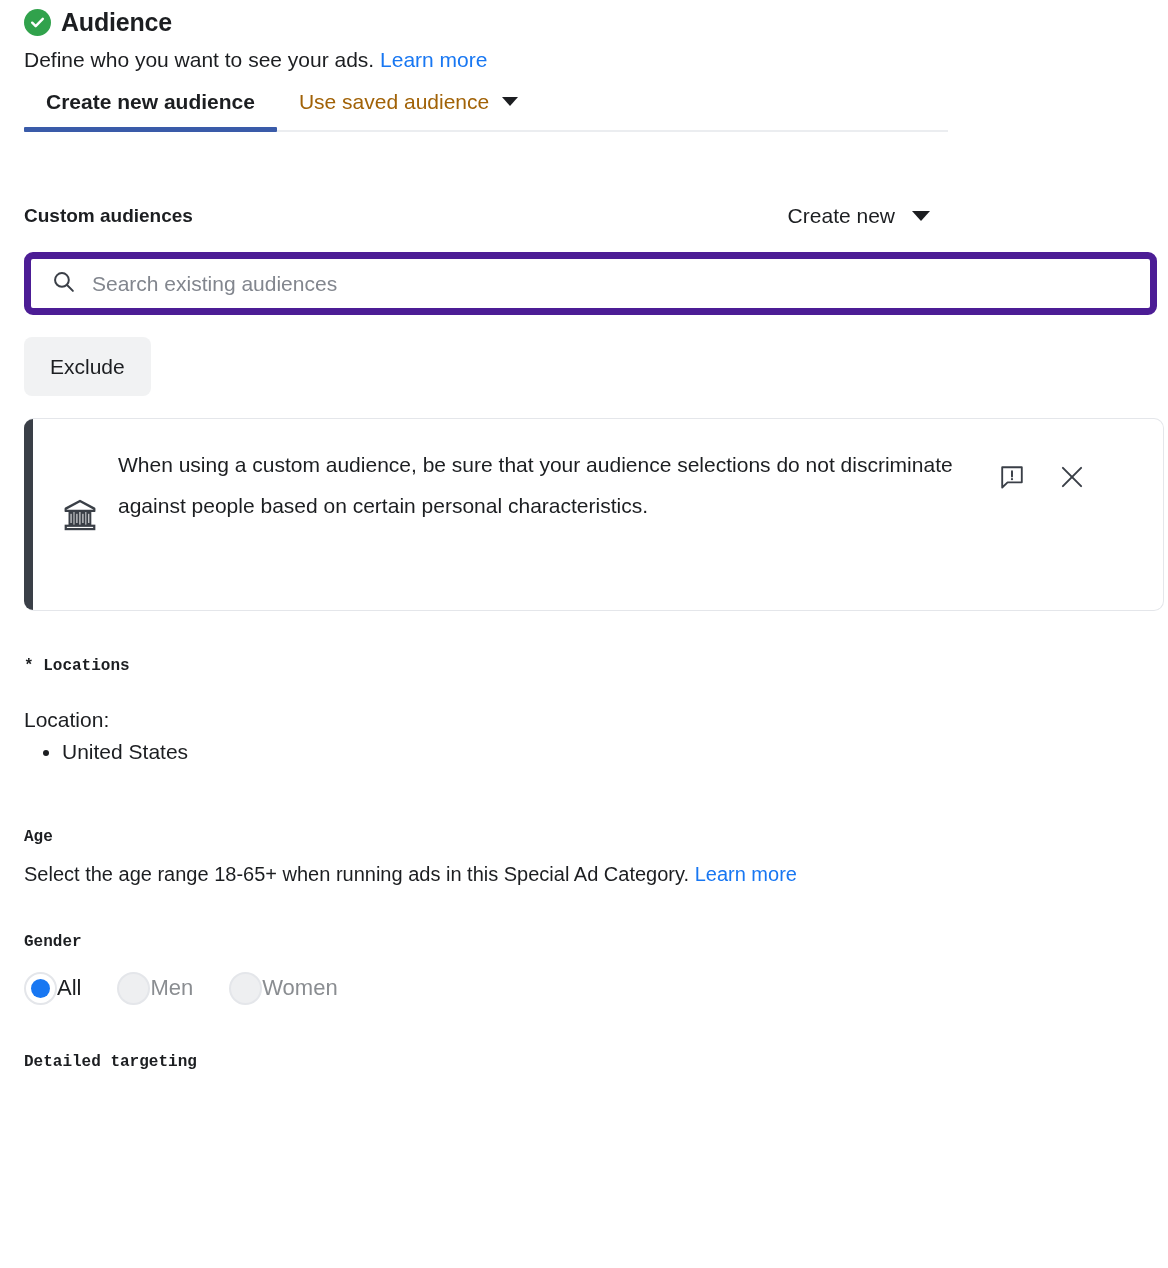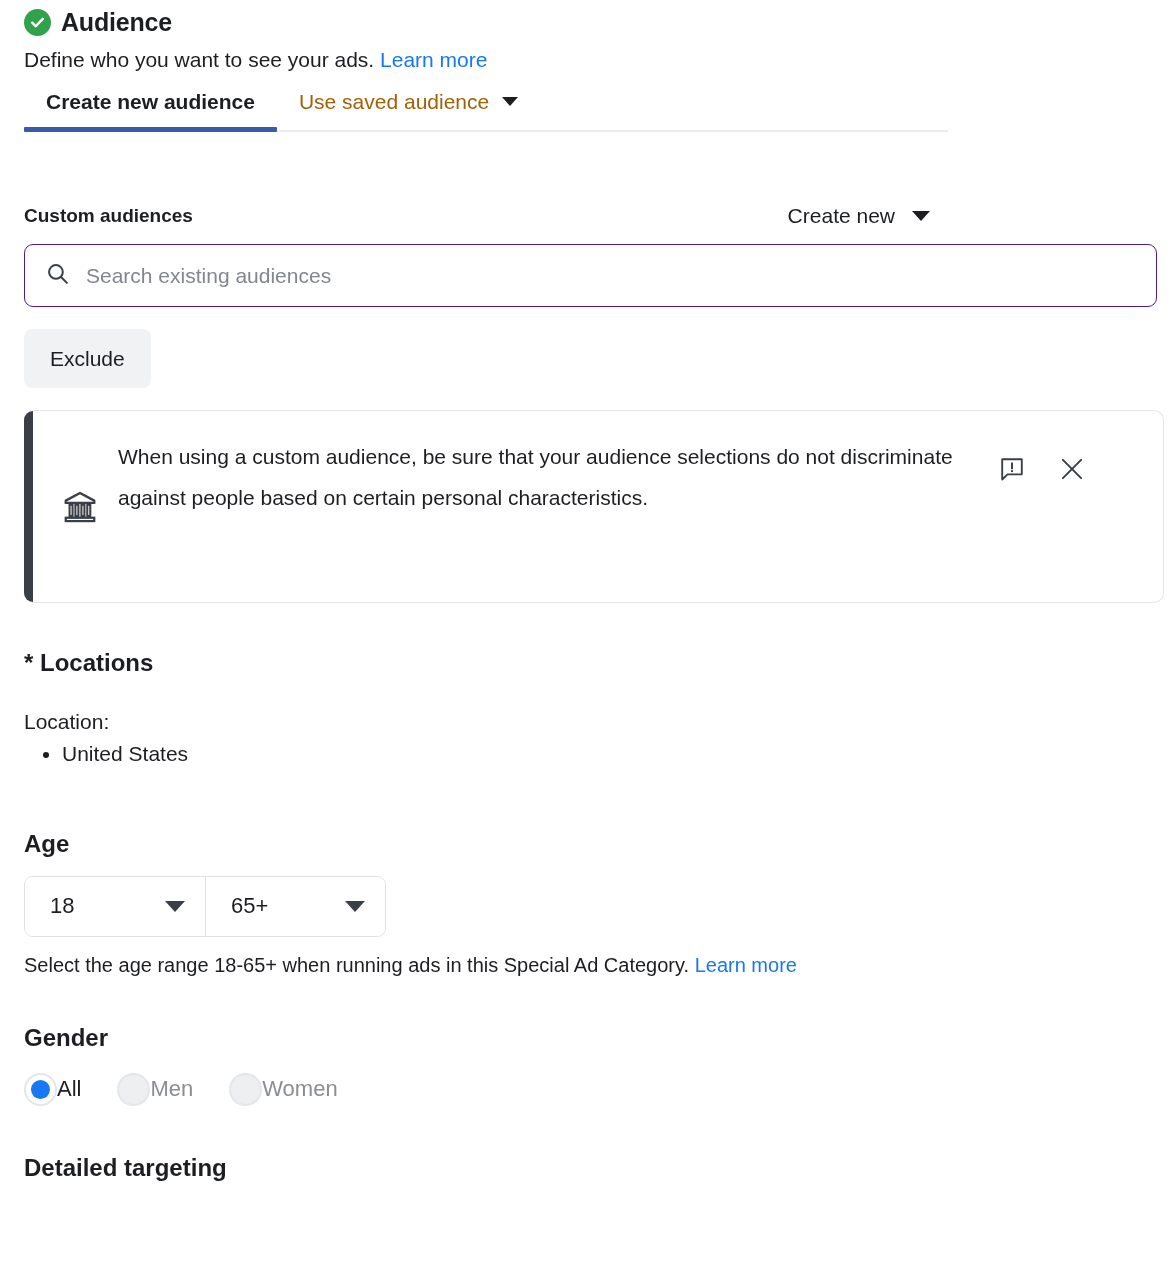--- a/index.html
+++ b/index.html
@@ -115,24 +115,24 @@
     padding-right: 18px;
   }
   .caret-sm {
     width: 0; height: 0;
     border-left: 9px solid transparent;
     border-right: 9px solid transparent;
     border-top: 10px solid #1c1e21;
   }
 
   .search-box {
-    margin-top: 16px;
+    margin-top: 24px;
     height: 63px;
     width: 1133px;
-    border: 1px solid #4c1d95;
+    border: 7px solid #4c1d95;
     border-radius: 9px;
     display: flex;
     align-items: center;
     padding: 0 20px;
     gap: 16px;
     background: #fff;
   }
   .search-placeholder {
     font-size: 21px;
     color: #82868E;
@@ -200,23 +200,24 @@
   .icon-btn {
     background: none;
     border: none;
     padding: 0;
     cursor: pointer;
     line-height: 0;
   }
 
   
   .block-title {
-    font-size: 24px;
+    font-size: 16px;
     font-weight: bold;
     color: #1c1e21;
+    font-family: Liberation Mono, monospace;
   }
   .locations { margin-top: 46px; }
   .loc-label {
     font-size: 21px;
     color: #1c1e21;
     margin-top: 33px;
   }
   ul.loc-list {
     margin: 5px 0 0 0;
     padding-left: 38px;
@@ -394,30 +395,20 @@
     <div class="block-title">* Locations</div>
     <div class="loc-label">Location:</div>
     <ul class="loc-list">
       <li>United States</li>
     </ul>
   </div>
 
   
   <div class="age">
     <div class="block-title">Age</div>
-    <div class="age-group">
-      <div class="age-select">
-        <span>18</span>
-        <span class="caret-dark"></span>
-      </div>
-      <div class="age-select">
-        <span>65+</span>
-        <span class="caret-dark"></span>
-      </div>
-    </div>
     <div class="age-help">
       <span>Select the age range 18-65+ when running ads in this Special Ad Category.</span>
       <a class="link" href="#">Learn more</a>
     </div>
   </div>
 
   
   <div class="gender">
     <div class="block-title">Gender</div>
     <div class="radio-row">

